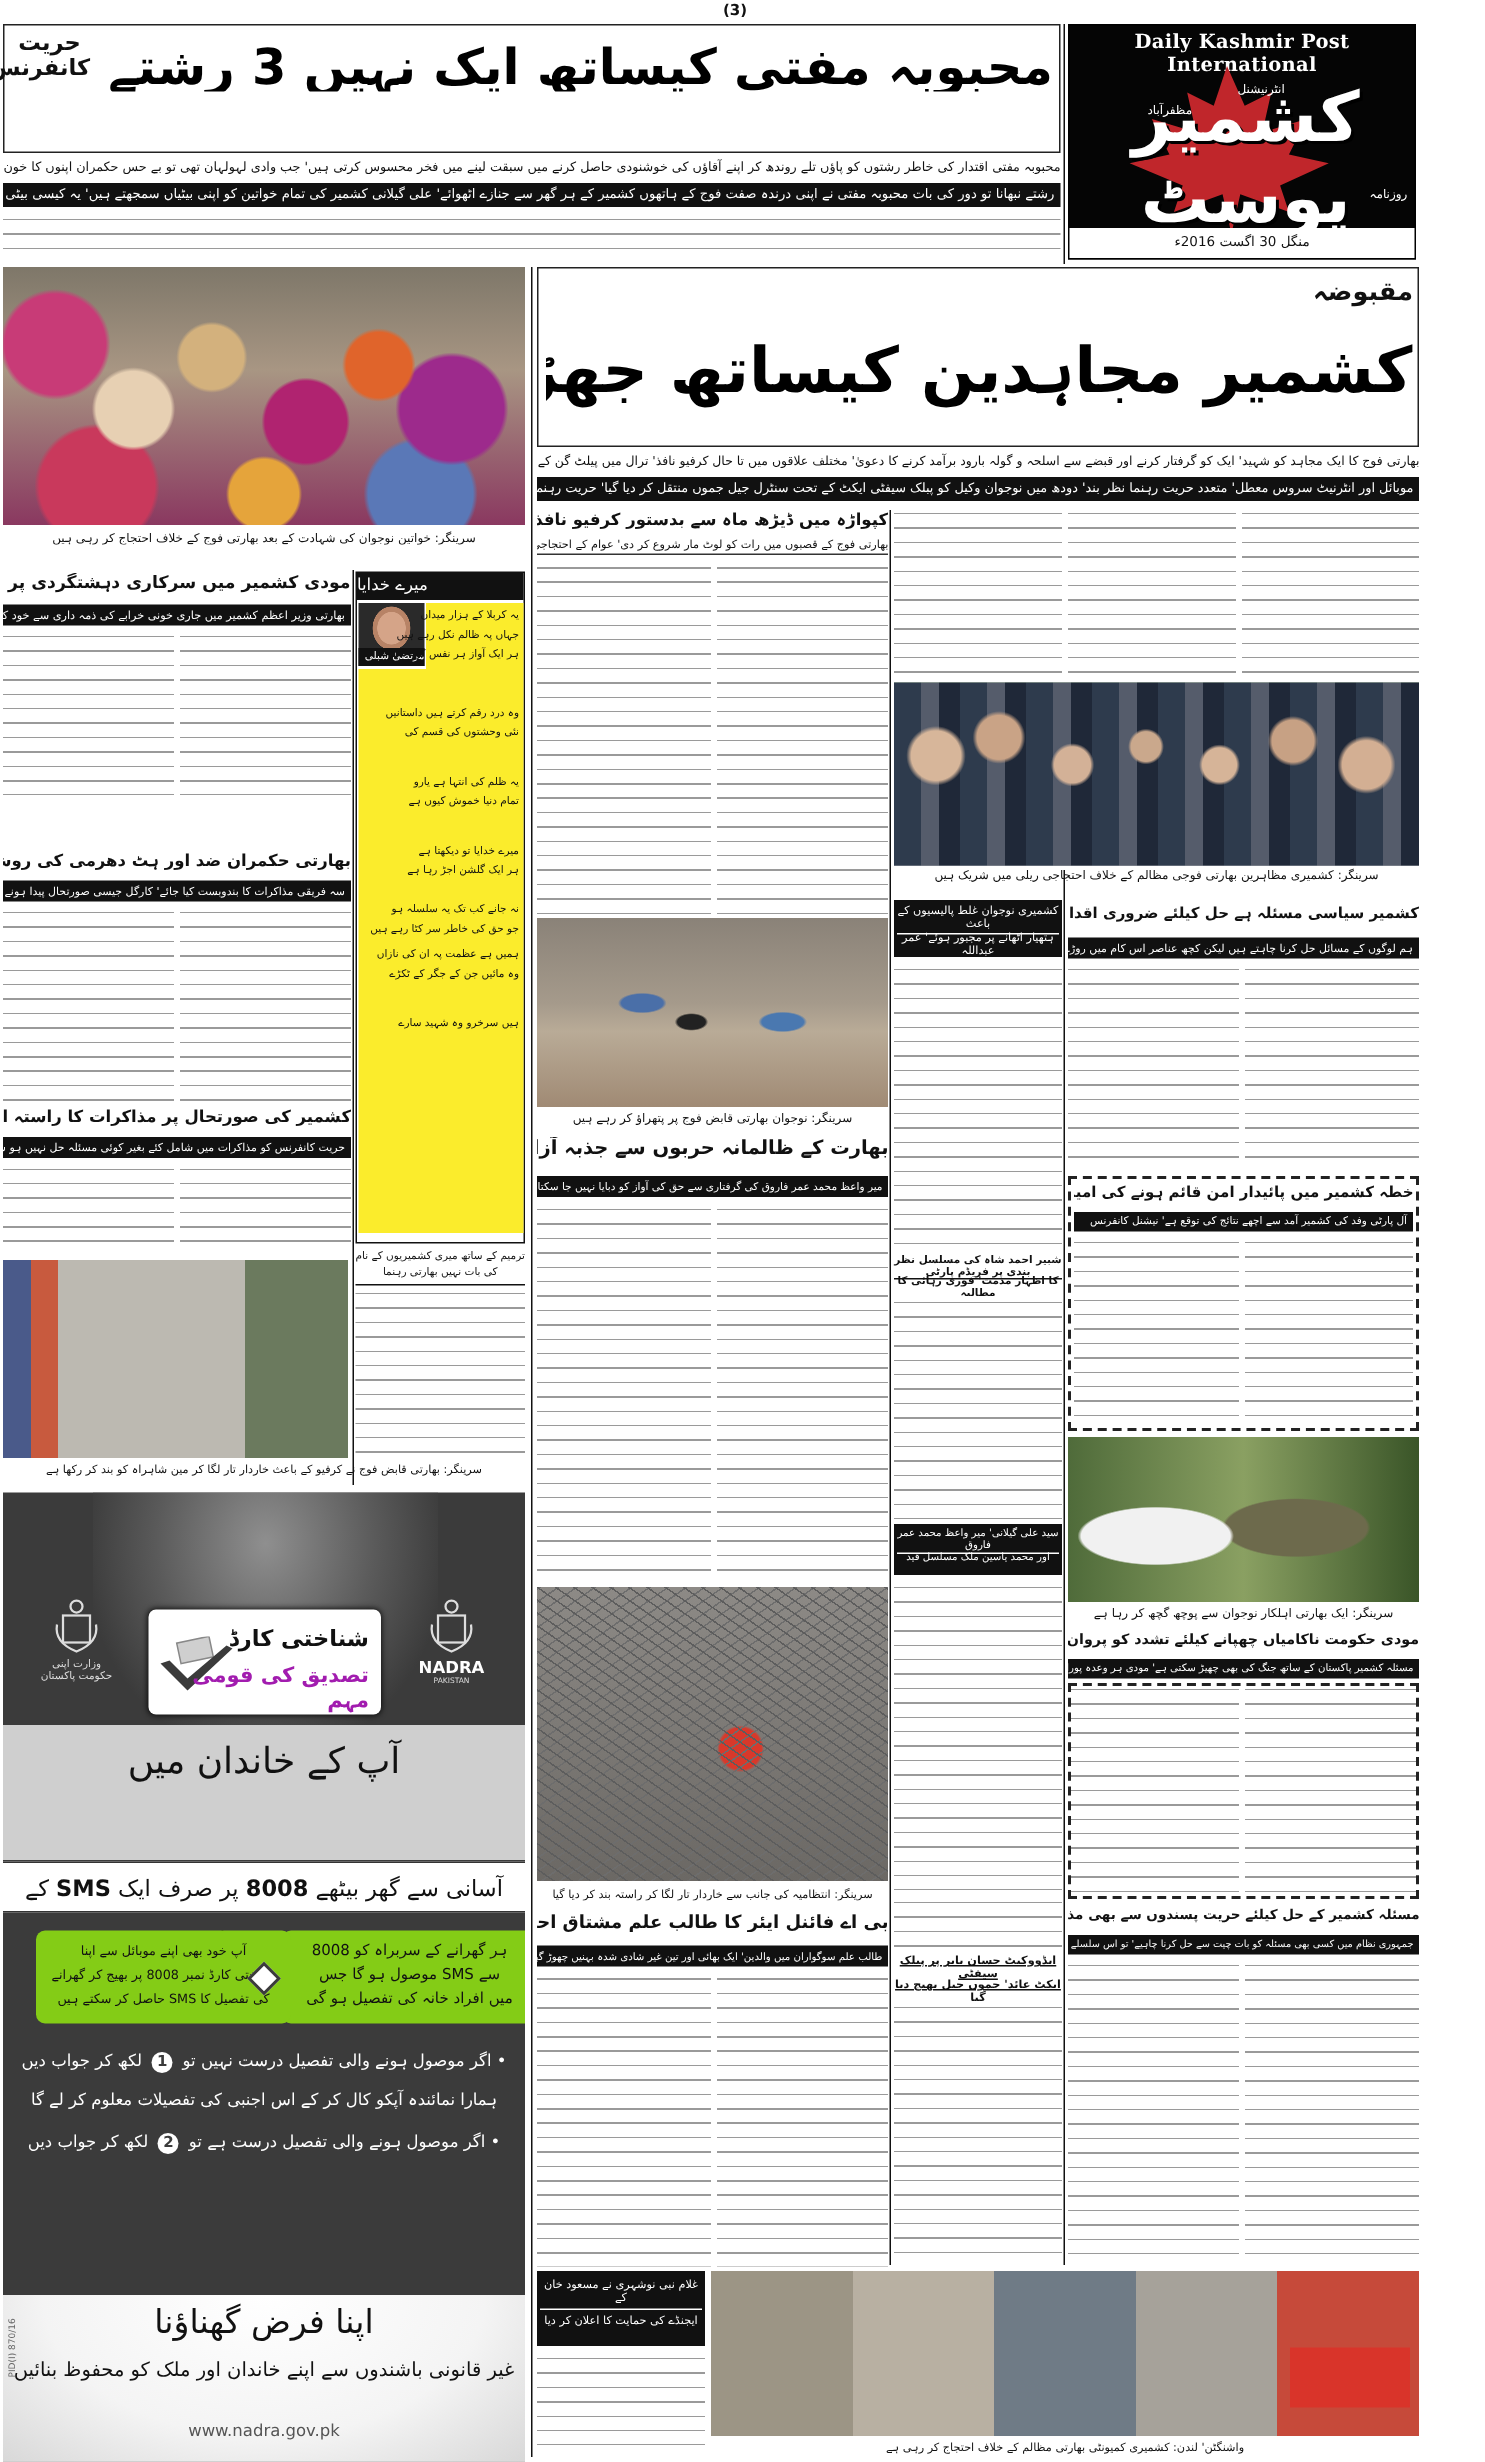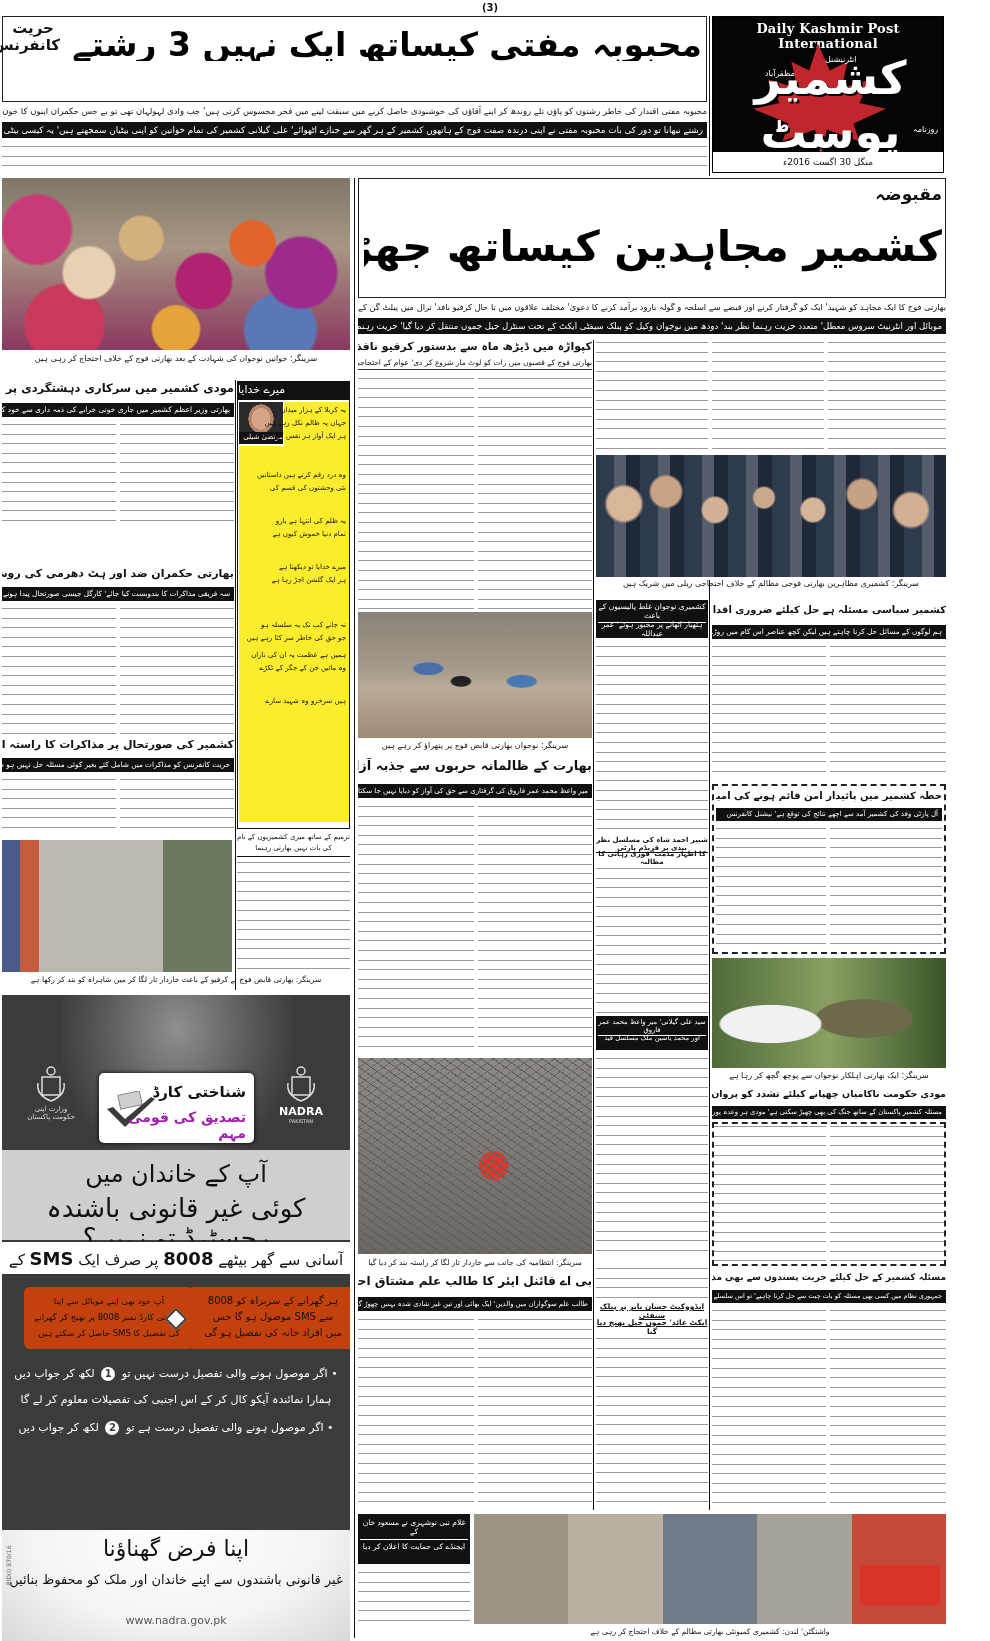--- a/index.html
+++ b/index.html
@@ -30,22 +30,22 @@
 .ad .spot{position:absolute;left:60px;top:0;width:230px;height:170px;background:radial-gradient(ellipse at 50% 20%,#8f8f8f 0,#5a5a5a 45%,#3b3b3b 75%)}
 .ad .card{position:absolute;left:97px;top:78px;width:155px;height:70px;background:#fff;border-radius:5px;box-shadow:0 0 4px #000}
 .ad .card .t1{position:absolute;right:8px;top:10px;font-size:15px;font-weight:bold;color:#111}
 .ad .card .t2{position:absolute;right:8px;top:36px;font-size:14px;font-weight:bold;color:#a21caf}
 .ad .tick{position:absolute;left:6px;top:18px;width:52px;height:40px}
 .ad .emb{position:absolute;top:70px;width:50px;height:60px;color:#ddd;text-align:center;font-size:7px}
 .ad .grey{position:absolute;left:0;top:155px;width:348px;height:90px;background:#cfcfcf}
 .ad .q1{position:absolute;left:0;top:165px;width:348px;text-align:center;font-size:24px;color:#111}
 .ad .q2{position:absolute;left:0;top:198px;width:348px;text-align:center;font-size:26px;color:#111}
 .ad .band{position:absolute;left:0;top:246px;width:348px;height:34px;background:#fff;border-top:1px solid #333;border-bottom:1px solid #333;text-align:center;font-size:15px;line-height:34px;color:#111}
-.ad .band b{font-size:18px}
-.ad .pill{position:absolute;top:292px;width:170px;height:62px;background:#c2410c;border-radius:6px;font-size:10px;text-align:center;padding-top:6px;line-height:16px;color:#111}
+.ad .band b{font-size:15px}
+.ad .pill{position:absolute;top:292px;width:170px;height:62px;background:#84cc16;border-radius:6px;font-size:10px;text-align:center;padding-top:6px;line-height:16px;color:#111}
 .ad .diamond{position:absolute;left:166px;top:316px;width:16px;height:16px;background:#fff;border:2px solid #3b3b3b;transform:rotate(45deg)}
 .ad .bul{position:absolute;left:0;width:348px;text-align:center;color:#fff;font-size:11px}
 .ad .num{display:inline-block;width:14px;height:14px;border-radius:50%;background:#fff;color:#3b3b3b;font-weight:bold;font-size:10px;line-height:14px;text-align:center;margin:0 3px}
 .ad .foot{position:absolute;left:0;top:535px;width:348px;height:111px;background:radial-gradient(ellipse at 50% 0%,#fff 0,#f4f4f4 60%,#d8d8d8 100%)}
 .ad .foot .f1{position:absolute;top:6px;width:100%;text-align:center;font-size:22px;color:#111}
 .ad .foot .f2{position:absolute;top:42px;width:100%;text-align:center;font-size:13px;color:#111}
 .ad .foot .url{position:absolute;top:84px;width:100%;text-align:center;font-size:11px;color:#555}
 .ad .pid{position:absolute;left:3px;top:590px;font-size:6px;color:#666;transform:rotate(-90deg);transform-origin:left top}
 
 .crowd-women{background:
@@ -146,21 +146,21 @@
 <div class="abs urdu" style="left:242px;top:404px;width:104px;font-size:7px;line-height:13px;color:#111">
   <div>یہ کربلا کے ہزار میداں</div>
   <div>جہاں پہ ظالم نکل رہے ہیں</div>
   <div>ہر ایک آواز ہر نفس کو</div>
   <div style="margin-top:26px">وہ درد رقم کرتے ہیں داستانیں</div>
   <div>نئی وحشتوں کی قسم کی</div>
   <div style="margin-top:20px">یہ ظلم کی انتہا ہے یارو</div>
   <div>تمام دنیا خموش کیوں ہے</div>
   <div style="margin-top:20px">میرے خدایا تو دیکھتا ہے</div>
   <div>ہر ایک گلشن اجڑ رہا ہے</div>
-  <div style="margin-top:32px">نہ جانے کب تک یہ سلسلہ ہو</div>
+  <div style="margin-top:13px">نہ جانے کب تک یہ سلسلہ ہو</div>
   <div>جو حق کی خاطر سر کٹا رہے ہیں</div>
   <div style="margin-top:4px">ہمیں ہے عظمت پہ ان کی نازاں</div>
   <div>وہ مائیں جن کے جگر کے ٹکڑے</div>
   <div style="margin-top:20px">ہیں سرخرو وہ شہید سارے</div>
 </div>
 <div class="abs urdu" style="left:237px;top:832px;width:113px;font-size:7px;line-height:11px;text-align:center;border-bottom:1px solid #111;padding-bottom:2px">ترمیم کے ساتھ میری کشمیریوں کے نام کی بات نہیں بھارتی رہنما</div>
 <div class="abs text-col lines" style="left:237px;top:858px;width:113px;height:112px"></div>
 
 <div class="abs urdu sub" style="left:2px;top:382px;width:232px;font-size:11.5px">مودی کشمیر میں سرکاری دہشتگردی پر پردہ نہیں ڈال سکتا' انجینئر رشید</div>
 <div class="abs blackbar urdu" style="left:2px;top:403px;width:232px;font-size:7.5px;line-height:14px">بھارتی وزیر اعظم کشمیر میں جاری خونی خرابے کی ذمہ داری سے خود کو بری قرار نہیں دے سکتے</div>
@@ -278,21 +278,20 @@
   <div class="card">
     <svg class="tick" viewBox="0 0 52 40">
       <rect x="14" y="2" width="22" height="14" fill="#cfcfcf" stroke="#888" stroke-width="1" transform="rotate(-12 25 9)"></rect>
       <path d="M2 18 L20 36 L50 8 L46 6 L20 28 L8 16 Z" fill="#3b3b3b"></path>
     </svg>
     <div class="t1 urdu">شناختی کارڈ</div>
     <div class="t2 urdu">تصدیق کی قومی مہم</div>
   </div>
   <div class="grey"></div>
   <div class="q1 urdu" style="text-align:center">آپ کے خاندان میں</div>
-  <div class="q2 urdu" style="text-align:center">کوئی غیر قانونی باشندہ رجسٹرڈ تو نہیں؟</div>
   <div class="band urdu" style="text-align:center">
     <span>آسانی سے گھر بیٹھے</span>
     <b>8008</b>
     <span>پر صرف ایک</span>
     <b>SMS</b>
     <span>کے ذریعے تصدیق کریں</span>
   </div>
   <div class="pill urdu" style="left:186px;text-align:center">
     <div>ہر گھرانے کے سربراہ کو 8008</div>
     <div>سے SMS موصول ہو گا جس</div>

